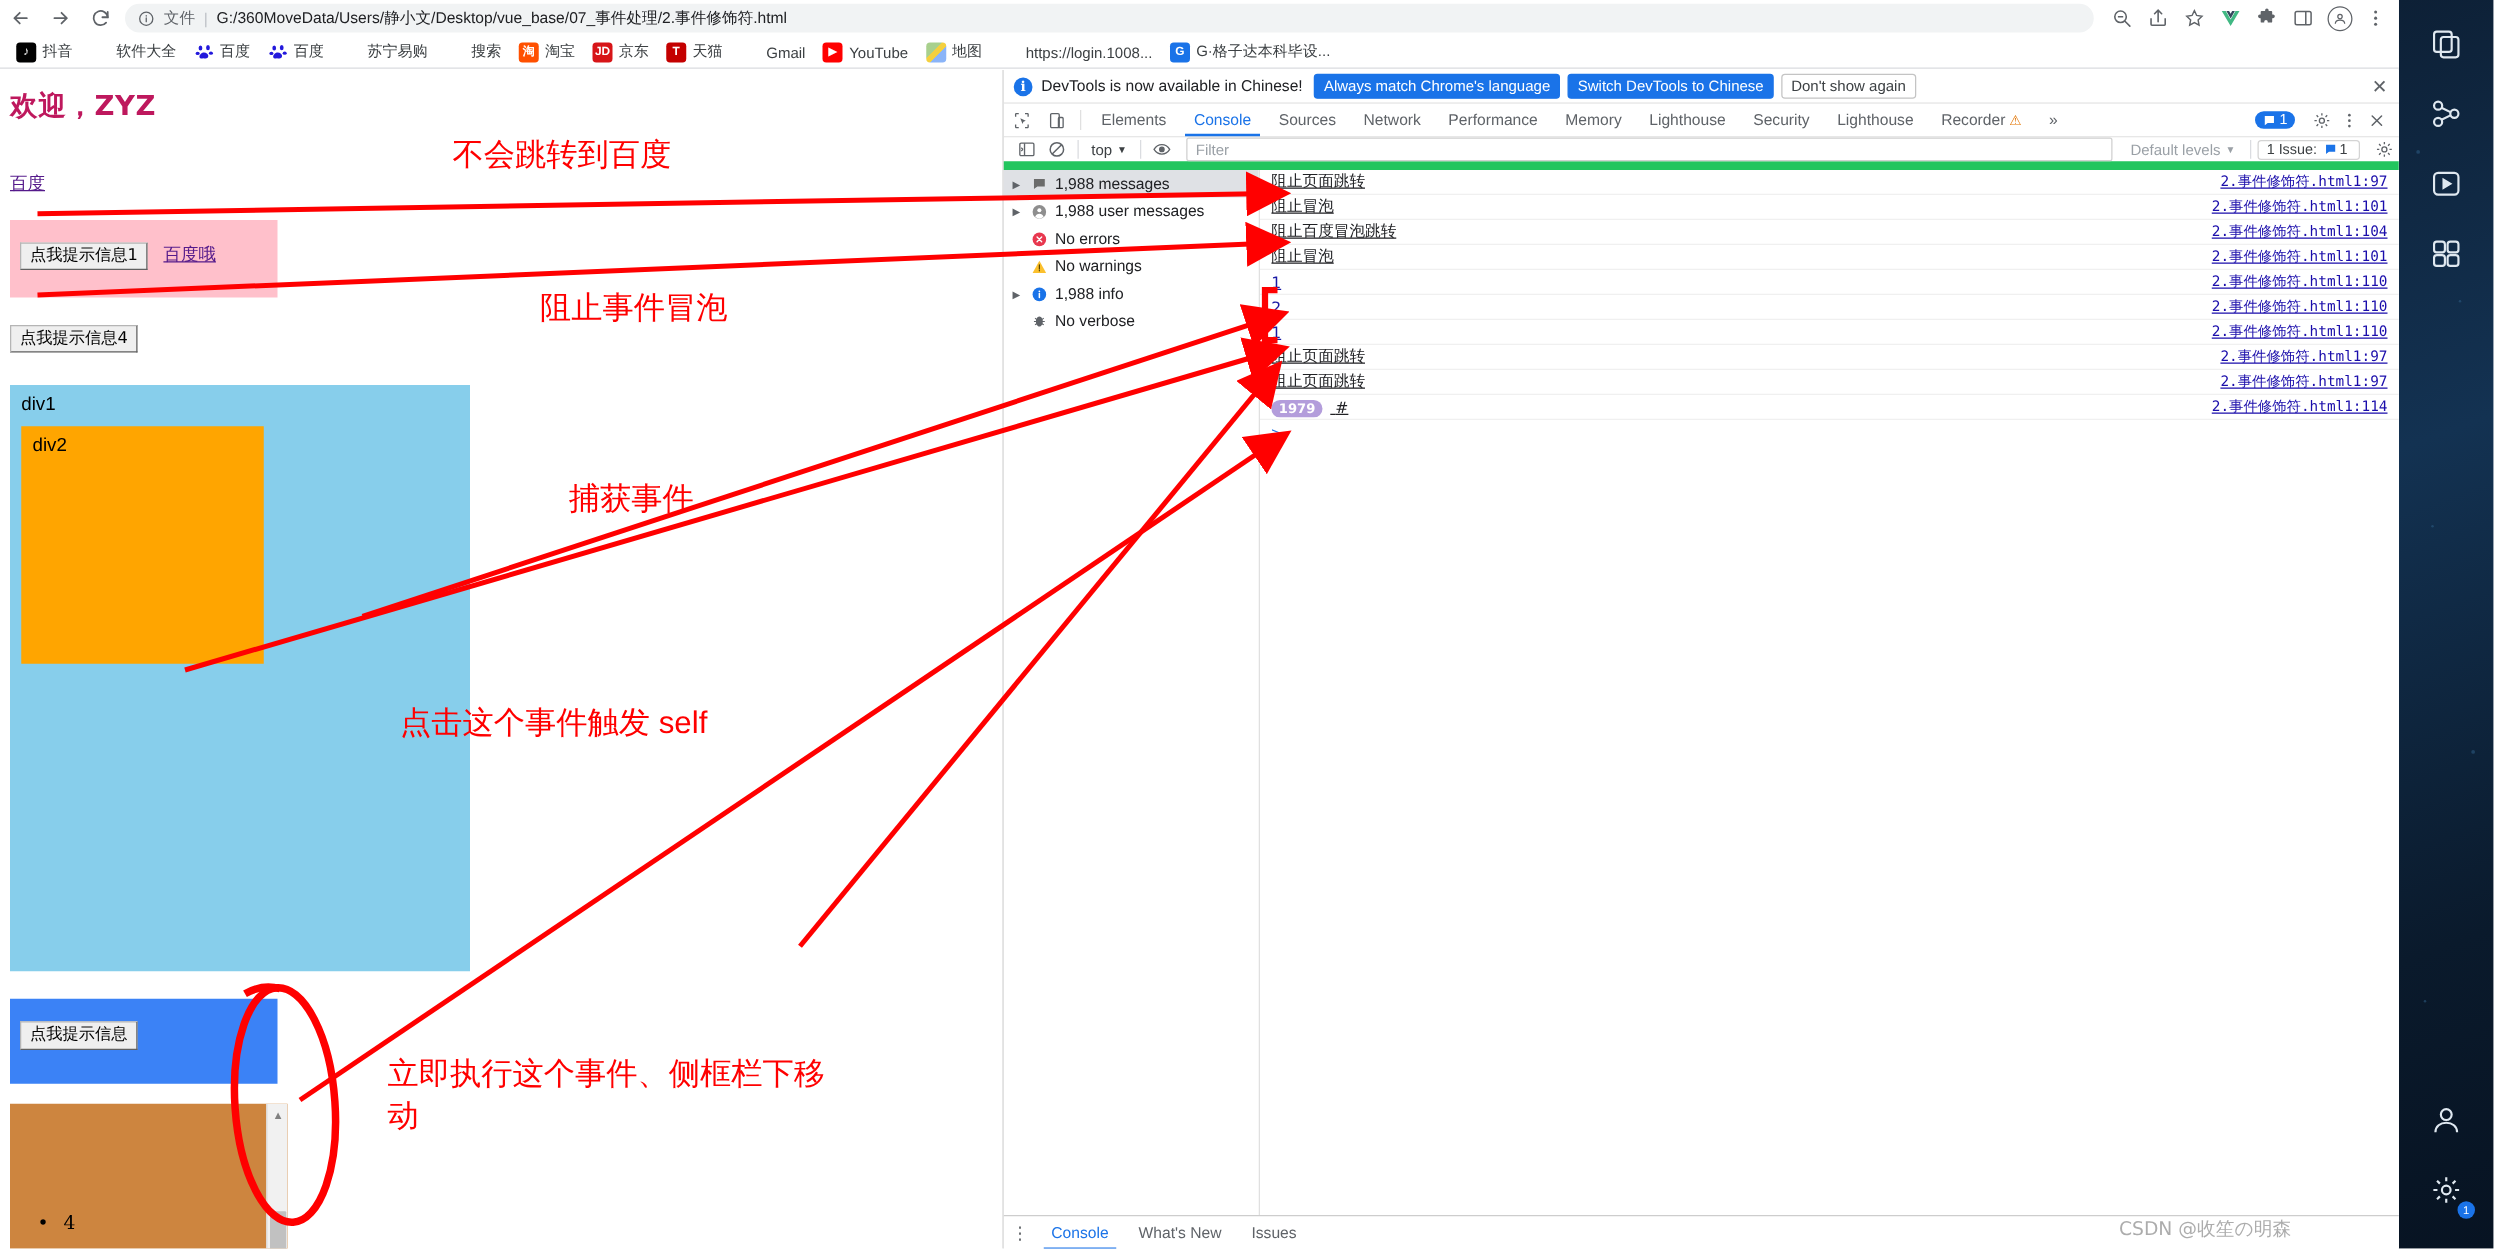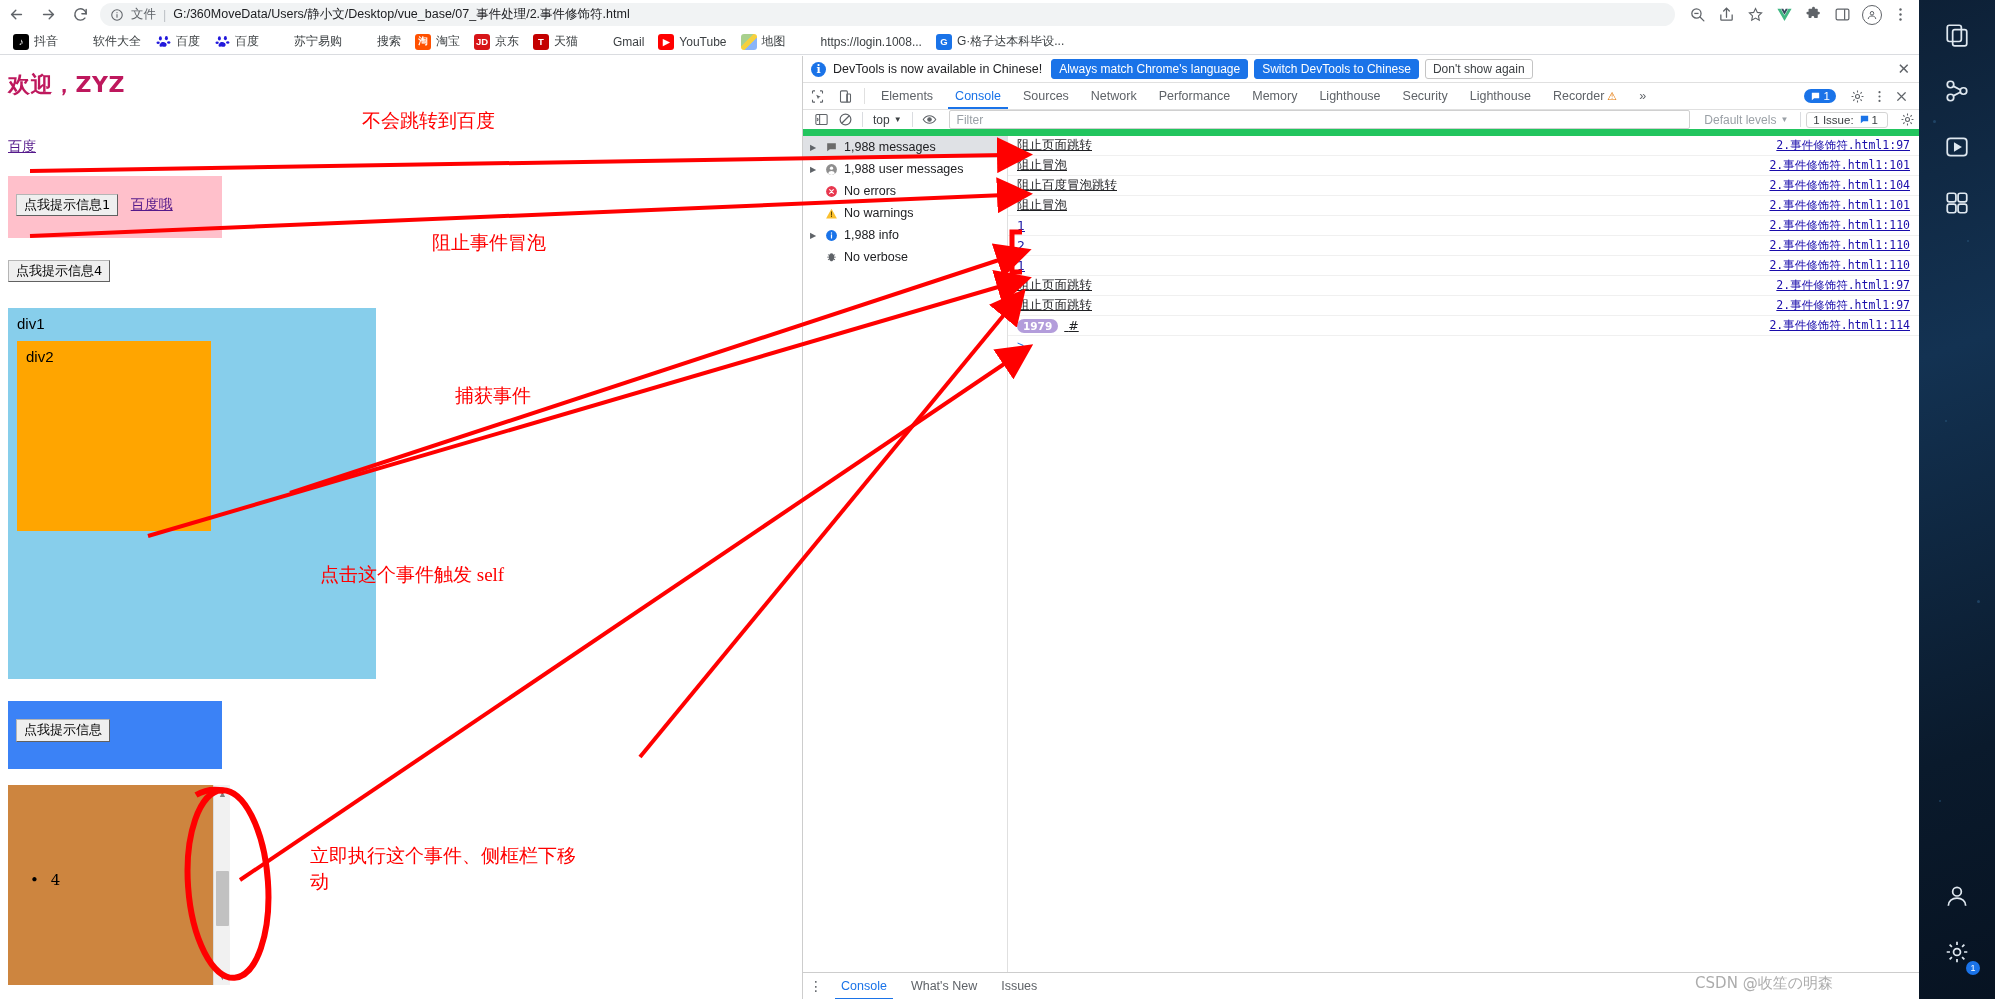--- a/index.html
+++ b/index.html
@@ -84,43 +84,43 @@
      text-decoration:underline; }
   .pink-box1 { margin:20px 0 0 8px; width:214px; height:62px; background:#ffc0cb;
      padding-top:18px; padding-left:8px; }
   .btn-native {
      display:inline-block; font-size:13px; padding:3px 7px; background:#efefef;
      border:1.6px outset #b5b5b5; color:#000; line-height:1.1;
      font-family:"DejaVu Sans","Liberation Sans",sans-serif;
   }
   .inline-link { margin-left:8px; font-size:14px; color:#551a8b; text-decoration:underline;}
   .btn-row4 { margin:22px 0 0 8px; }
-  .div1 { margin:26px 0 0 8px; width:368px; height:371px; background:#87ceeb;
+  .div1 { margin:26px 0 0 8px; width:368px; height:469px; background:#87ceeb;
      padding:7px 0 0 9px; font-size:15px; color:#000; position:relative;}
   .div2 { position:absolute; left:9px; top:33px; width:194px; height:190px; background:#ffa500;
      padding:7px 0 0 9px; font-size:15px; color:#000;}
   .pink-box2 { margin:22px 0 0 8px; width:214px; height:68px; background:#3b82f6;
      padding-top:18px; padding-left:8px;}
   .brown-box { margin:16px 0 0 8px; width:222px; height:200px; background:#cd853f;
      position:relative; overflow:hidden; }
   .brown-list { margin:0; padding:0; list-style:none; position:absolute; left:22px; top:86px;
      font-size:15px; color:#000; font-family:"DejaVu Serif","Liberation Serif",serif;}
   .brown-list li:before{content:"\2022"; margin-right:12px;}
   .brown-scroll { position:absolute; right:0; top:0; width:17px; height:200px; background:#f1f1f1;
      border-left:1px solid #dcdcdc; }
   .brown-scroll .arrow { width:17px; height:17px; display:flex; align-items:center;
      justify-content:center; color:#808080; font-size:9px; }
   .brown-scroll .thumb { position:absolute; left:2px; top:86px; width:13px; height:55px;
      background:#c1c1c1; border-radius:1px;}
 
   
   .ann-layer { position:absolute; left:0; top:0; width:1919px; height:999px;
     pointer-events:none; }
-  .ann-text { position:absolute; color:#ff0000; font-size:19px; line-height:1.35;
-     font-family:Liberation Serif, serif; white-space:pre-wrap;}
+  .ann-text { position:absolute; color:#ff0000; font-size:25px; line-height:1.35;
+     font-family:Liberation Sans, sans-serif; white-space:pre-wrap;}
 
   
   .devtools { position:absolute; left:802px; top:56px; width:1117px; height:943px;
     background:#fff; border-left:1px solid #cdcdcd; display:flex; flex-direction:column;
     font-family:"Liberation Sans","DejaVu Sans",sans-serif; }
 
   .dt-banner { height:27px; display:flex; align-items:center; background:#fff;
      border-bottom:1px solid #e0e0e0; padding-left:8px; }
   .dt-banner .info-circle{ width:15px;height:15px;border-radius:50%;background:#1a73e8;
      color:#fff;font-size:11px;font-weight:bold;display:flex;align-items:center;

